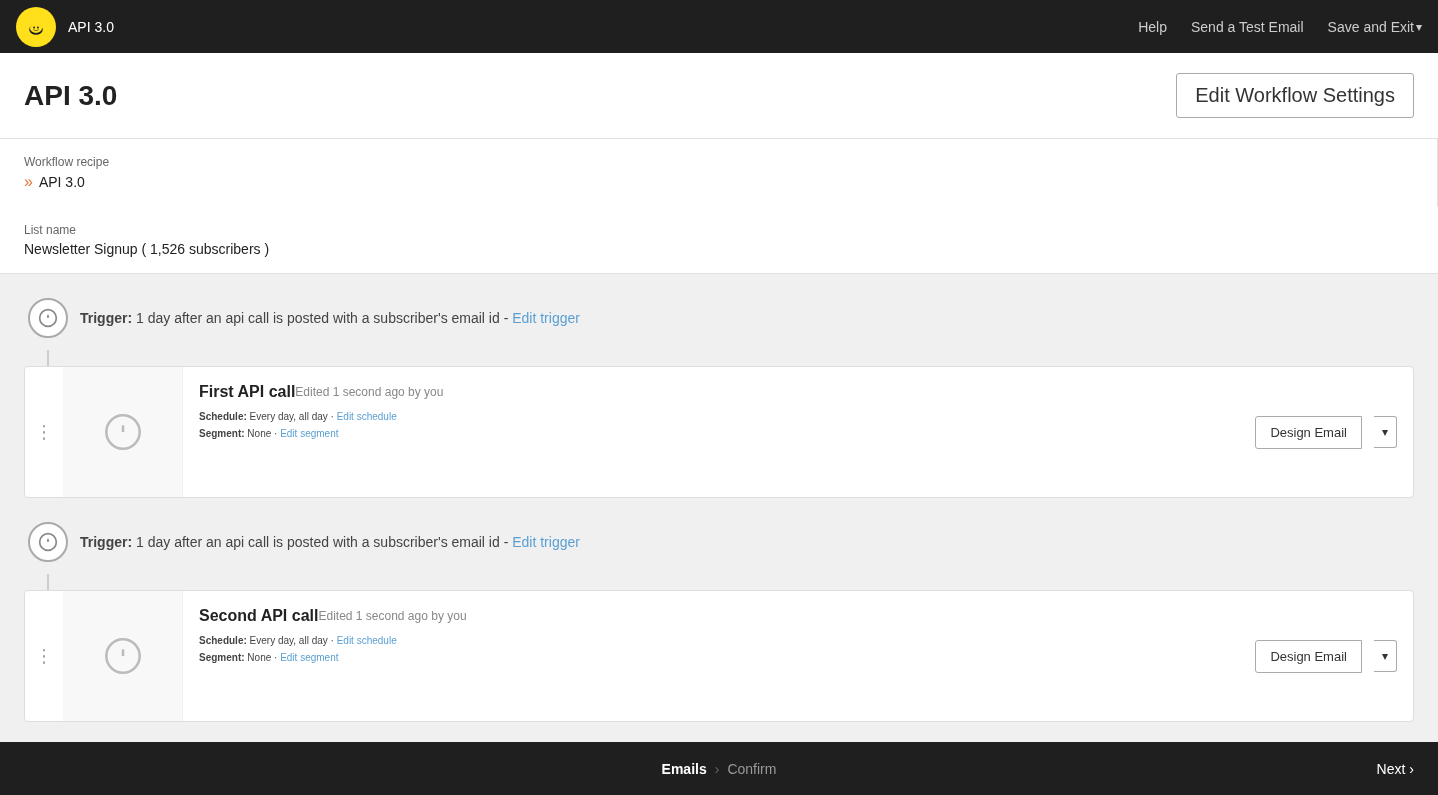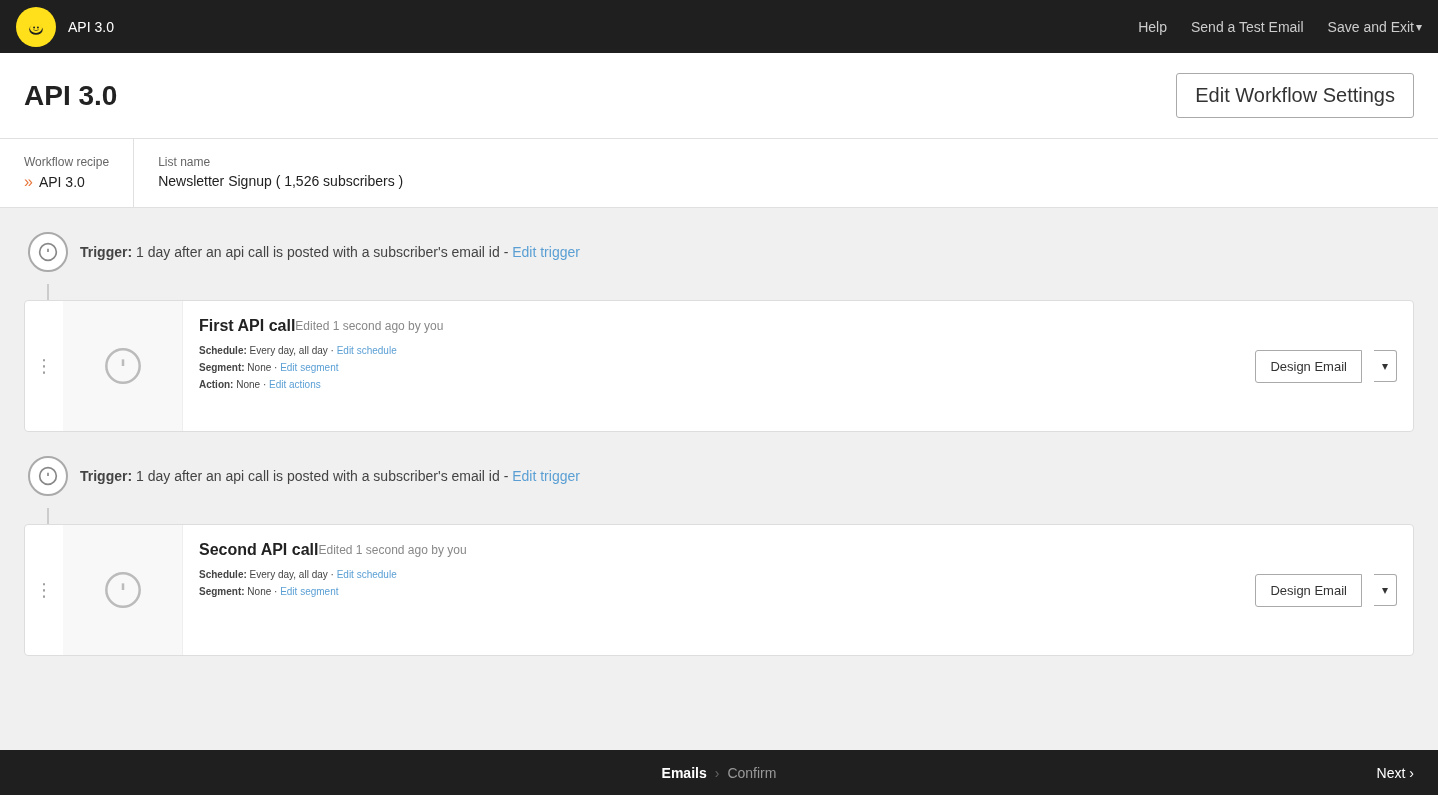--- a/index.html
+++ b/index.html
@@ -78,20 +78,21 @@
       cursor: pointer;
       border-radius: 3px;
       color: #333;
     }
 
     
     .workflow-meta {
       background: #fff;
       display: flex;
       border-bottom: 1px solid #e0e0e0;
+      flex-direction: column;
     }
     .workflow-meta-section {
       padding: 16px 24px;
       border-right: 1px solid #e0e0e0;
     }
     .workflow-meta-section:last-child { border-right: none; }
     .workflow-meta-label {
       font-size: 12px;
       color: #666;
       margin-bottom: 4px;
@@ -241,21 +242,21 @@
       margin-bottom: 24px;
     }
 
     
     .bottom-bar {
       position: fixed;
       bottom: 0;
       left: 0;
       right: 0;
       background: #1f1f1f;
-      height: 45px;
+      height: 53px;
       display: flex;
       align-items: center;
       justify-content: center;
       gap: 0;
     }
     .bottom-nav-steps {
       display: flex;
       align-items: center;
       gap: 8px;
     }
@@ -367,26 +368,20 @@
           <span>Every day, all day</span>
           <span> · </span>
           <a class="edit-link">Edit schedule</a>
         </div>
         <div class="card-field">
           <strong>Segment:</strong>
           <span>None</span>
           <span> · </span>
           <a class="edit-link">Edit segment</a>
         </div>
-        <div class="card-field">
-          <strong>Action:</strong>
-          <span>None</span>
-          <span> · </span>
-          <a class="edit-link">Edit actions</a>
-        </div>
       </div>
       <div class="card-actions">
         <button class="design-email-btn">Design Email</button>
         <button class="design-email-dropdown">▾</button>
       </div>
     </div>
   </div>
 
   <div class="section-block">
 

